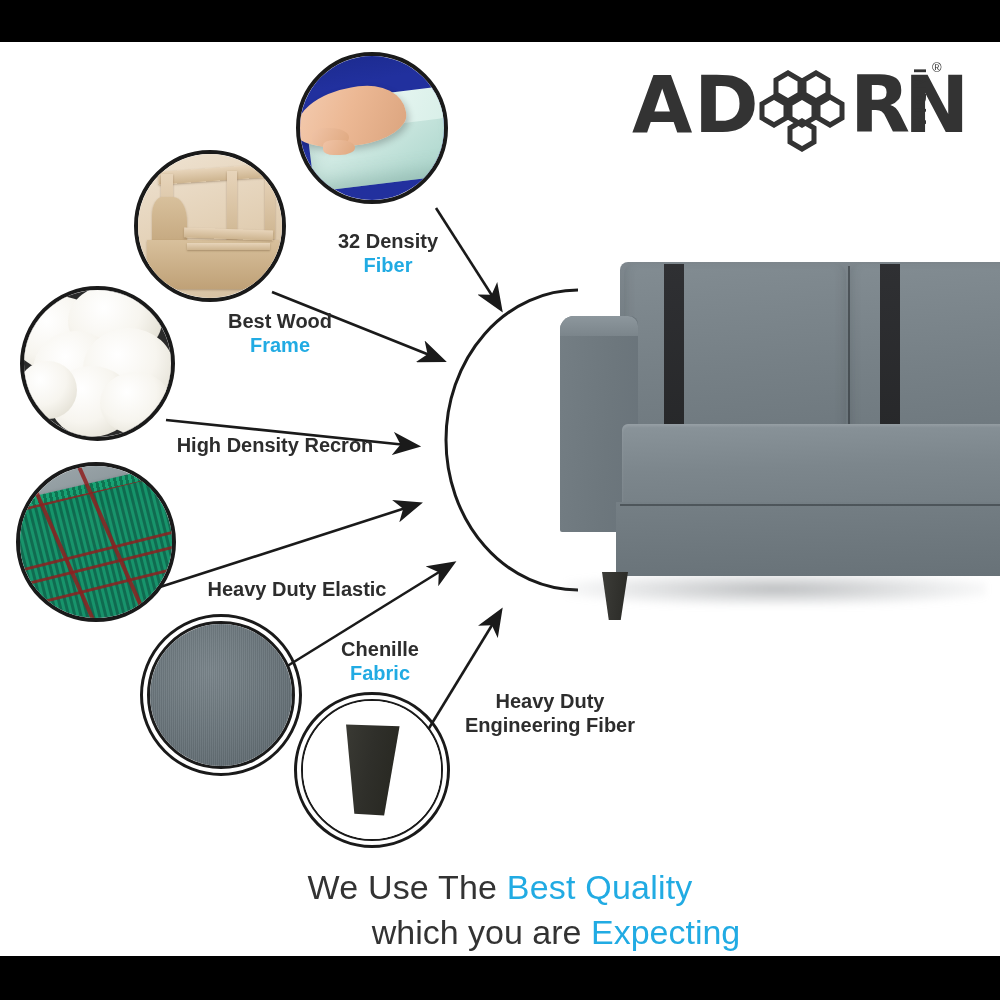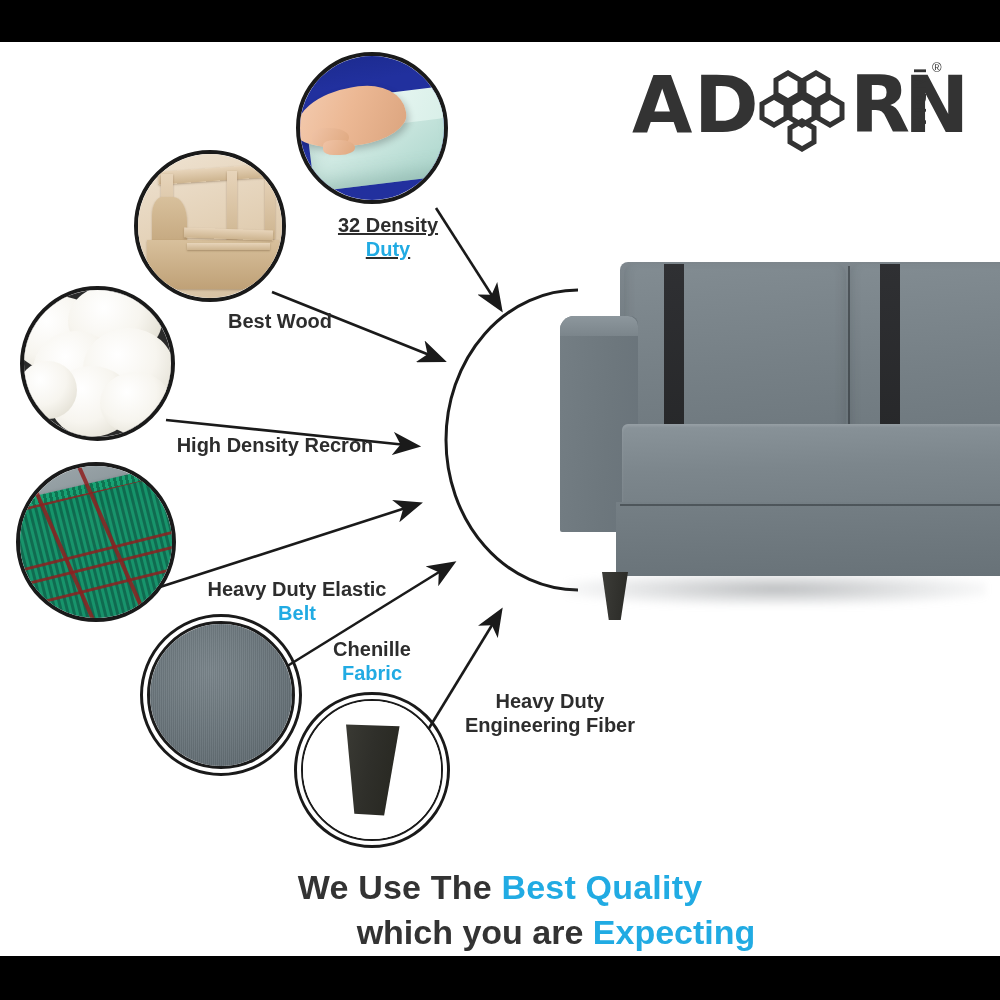--- a/index.html
+++ b/index.html
@@ -212,21 +212,21 @@
   .s-leg{
     position:absolute;top:352px;
     background:linear-gradient(95deg,#3c3c38,#2a2a26);
   }
   .s-leg.l1{left:42px;width:26px;height:48px;clip-path:polygon(0% 0%,100% 0%,72% 100%,26% 100%);}
 
   
   .tagline{
     position:absolute;left:0;top:826px;width:1000px;
     text-align:center;
-    font-weight:700;color:#333333;
+    font-weight:400;color:#333333;
     font-family:"Liberation Sans", sans-serif;
   }
   .tline1{font-size:34px;letter-spacing:.2px;}
   .tline2{font-size:34px;margin-top:6px;padding-left:112px;}
   .tagline .blue{color:#21ABE3;}
 </style>
 </head>
 <body>
 
 <div id="stage">
@@ -291,39 +291,40 @@
 
     <div class="circ" style="left:296px;top:10px;width:152px;height:152px;">
       <div class="img-foam">
         <div class="foam-block"></div>
         <div class="foam-top"></div>
         <div class="hand"></div>
         <div class="finger" style="left:8%;top:50%;width:26%;height:13%;"></div>
         <div class="finger" style="left:16%;top:58%;width:22%;height:11%;"></div>
       </div>
     </div>
-    <div class="label ctr" style="left:318px;top:172px;width:140px;text-decoration:underline;">
+    <div class="label ctr" style="left:318px;top:188px;width:140px;">
       <span>32 Density</span>
-      <span class="hl">Duty</span>
+      <span class="hl">Fiber</span>
     </div>
 
     <div class="circ" style="left:134px;top:108px;width:152px;height:152px;">
       <div class="img-wood">
         <div class="wbar" style="left:14%;top:10%;width:76%;height:9%;transform:rotate(-4deg);"></div>
         <div class="wbar" style="left:16%;top:14%;width:8%;height:52%;"></div>
         <div class="wbar" style="left:62%;top:12%;width:7%;height:50%;"></div>
         <div class="wbar" style="left:88%;top:13%;width:7%;height:46%;"></div>
         <div class="wbar dark" style="left:10%;top:30%;width:24%;height:42%;border-radius:30% 40% 0 0;"></div>
         <div class="wbar dark" style="left:6%;top:60%;width:92%;height:34%;"></div>
         <div class="wbar" style="left:32%;top:52%;width:62%;height:7%;transform:rotate(2deg);"></div>
         <div class="wbar" style="left:34%;top:62%;width:58%;height:5%;"></div>
       </div>
     </div>
     <div class="label ctr" style="left:180px;top:268px;width:200px;">
       <span>Best Wood</span>
+      <span class="hl">Frame</span>
     </div>
 
     <div class="circ" style="left:20px;top:244px;width:155px;height:155px;">
       <div class="img-fiber">
         <div class="fluff" style="left:-8%;top:4%;width:62%;height:52%;"></div>
         <div class="fluff" style="left:30%;top:-4%;width:64%;height:50%;"></div>
         <div class="fluff" style="left:6%;top:28%;width:58%;height:54%;"></div>
         <div class="fluff" style="left:40%;top:26%;width:62%;height:56%;"></div>
         <div class="fluff" style="left:18%;top:52%;width:56%;height:48%;"></div>
         <div class="fluff" style="left:52%;top:56%;width:48%;height:42%;"></div>
@@ -342,28 +343,27 @@
         <div class="webmesh"></div>
         <div class="redline" style="left:-20%;top:54%;width:150%;transform:rotate(-14deg);"></div>
         <div class="redline" style="left:-20%;top:64%;width:150%;transform:rotate(-14deg);"></div>
         <div class="redline" style="left:-20%;top:78%;width:150%;transform:rotate(-14deg);"></div>
         <div class="redline" style="left:26%;top:-10%;width:4px;height:130%;transform:rotate(-24deg);"></div>
         <div class="redline" style="left:62%;top:-10%;width:4px;height:130%;transform:rotate(-24deg);"></div>
       </div>
     </div>
     <div class="label ctr" style="left:172px;top:536px;width:250px;">
       <span>Heavy Duty Elastic</span>
-      <span class="hl">Belt</span>
     </div>
 
     <div class="circ-outer" style="left:140px;top:572px;width:162px;height:162px;"></div>
     <div class="circ" style="left:147px;top:579px;width:148px;height:148px;border-width:3px;">
       <div class="img-fabric"></div>
     </div>
-    <div class="label ctr" style="left:292px;top:596px;width:160px;">
+    <div class="label ctr" style="left:300px;top:596px;width:160px;">
       <span>Chenille</span>
       <span class="hl">Fabric</span>
     </div>
 
     <div class="circ-outer" style="left:294px;top:650px;width:156px;height:156px;"></div>
     <div class="circ" style="left:301px;top:657px;width:142px;height:142px;border-width:2px;">
       <div class="img-leg">
         <div class="leg-shape"></div>
       </div>
     </div>

